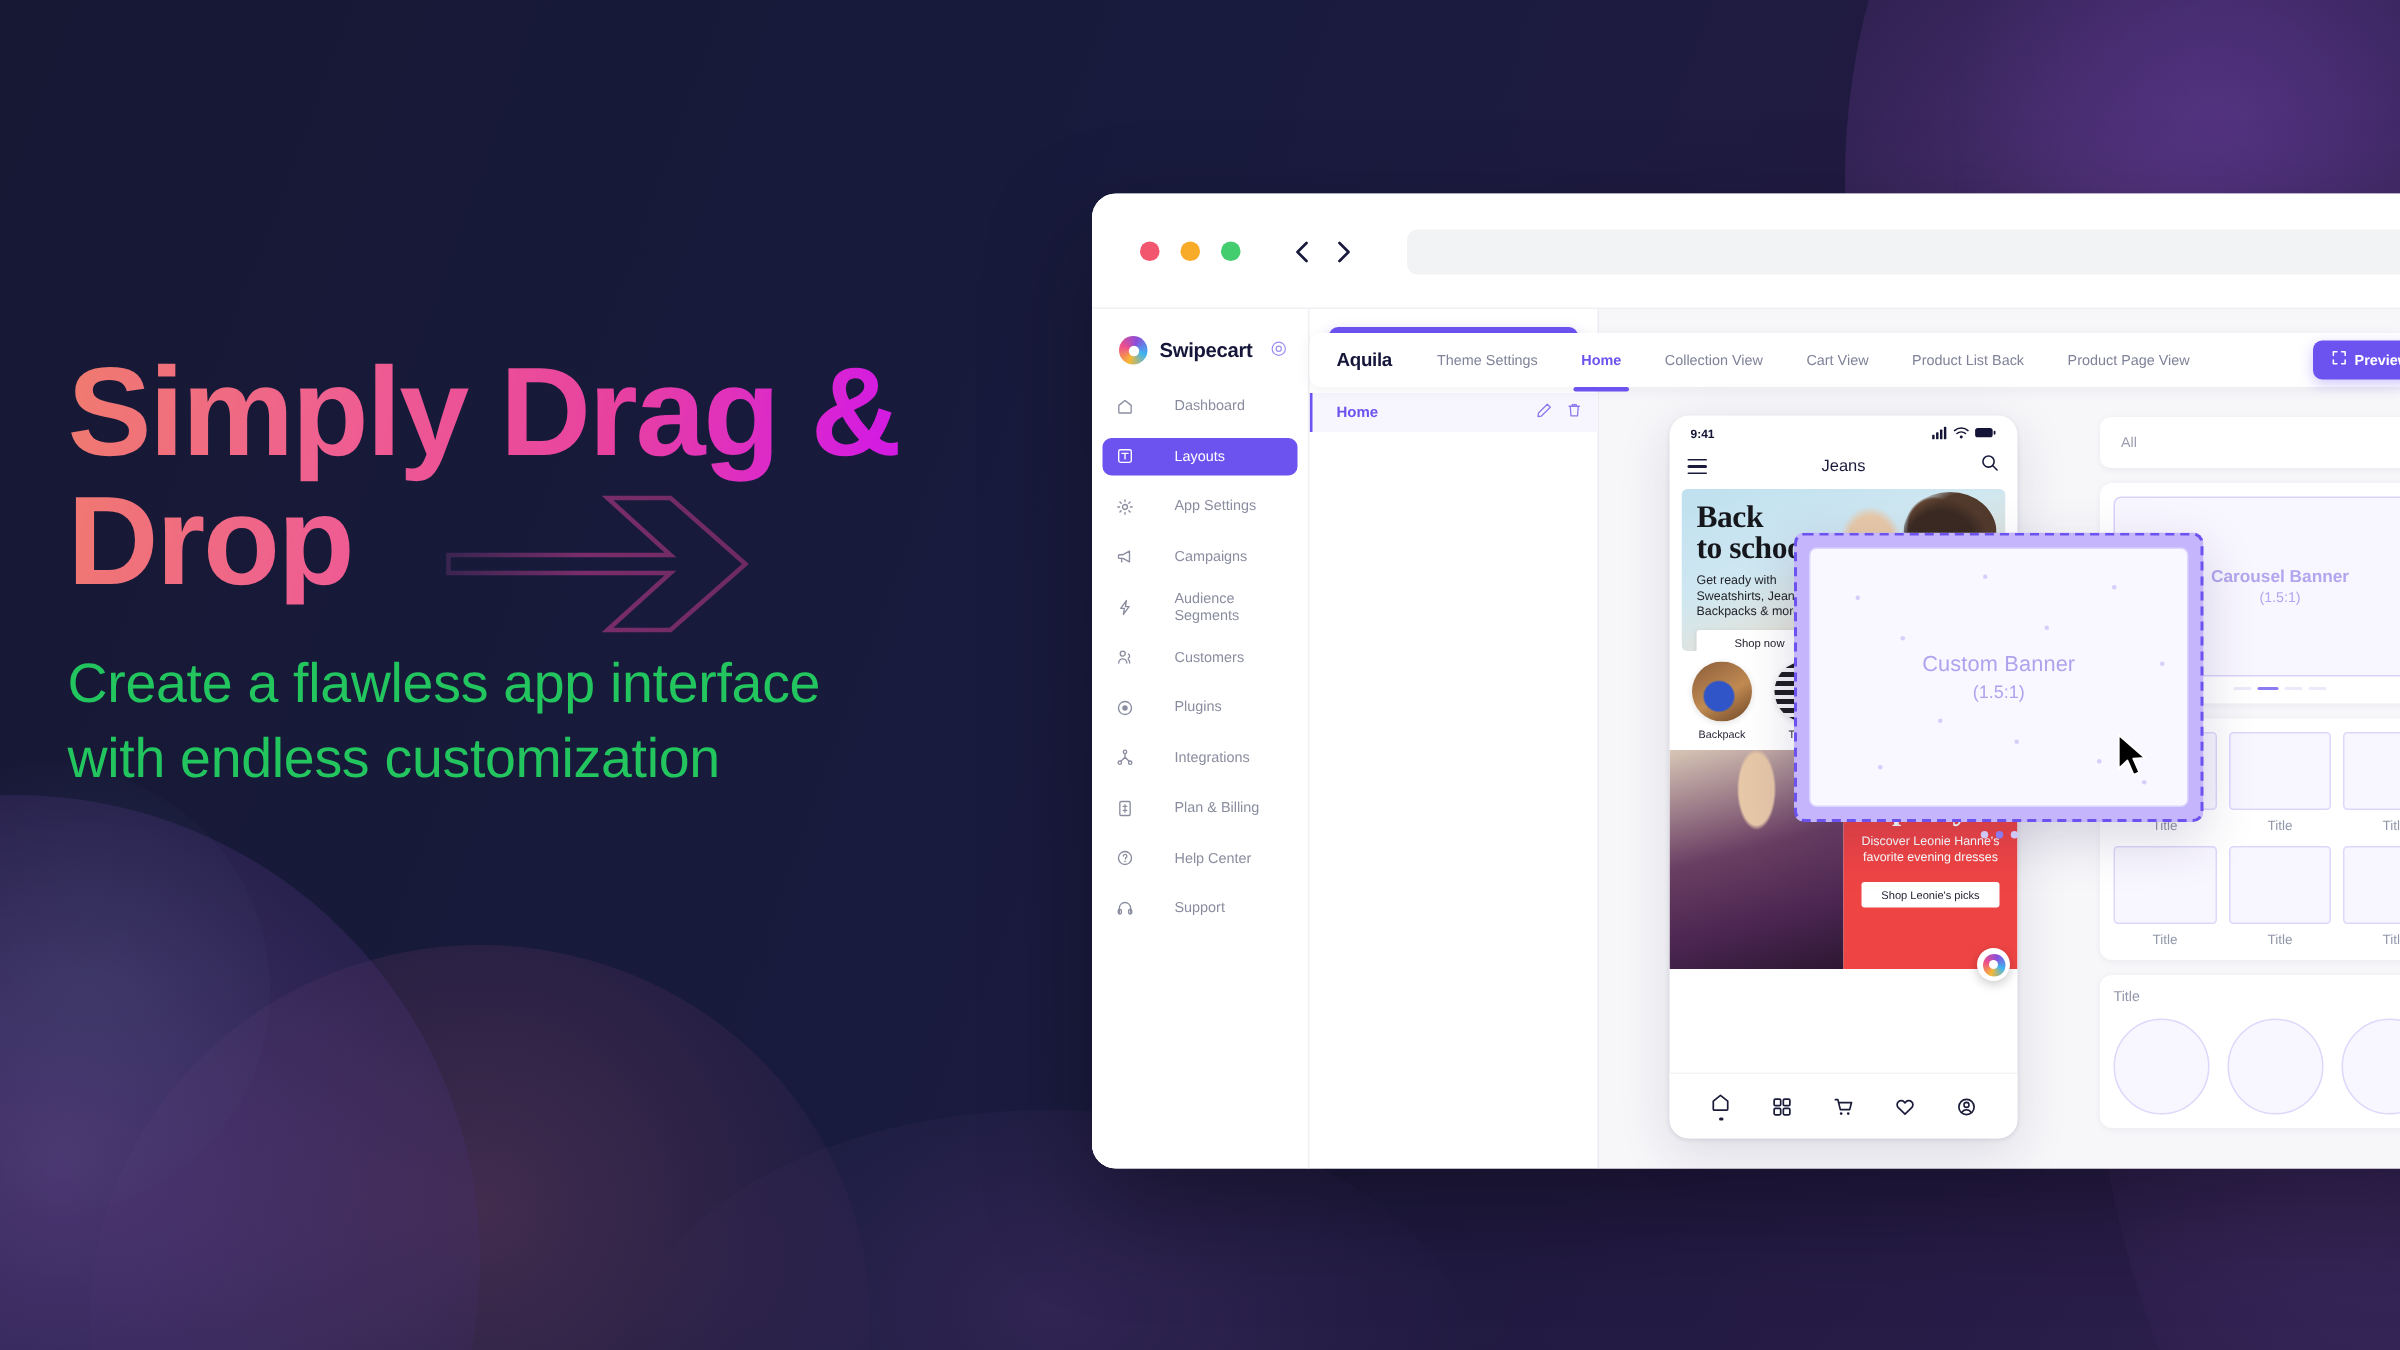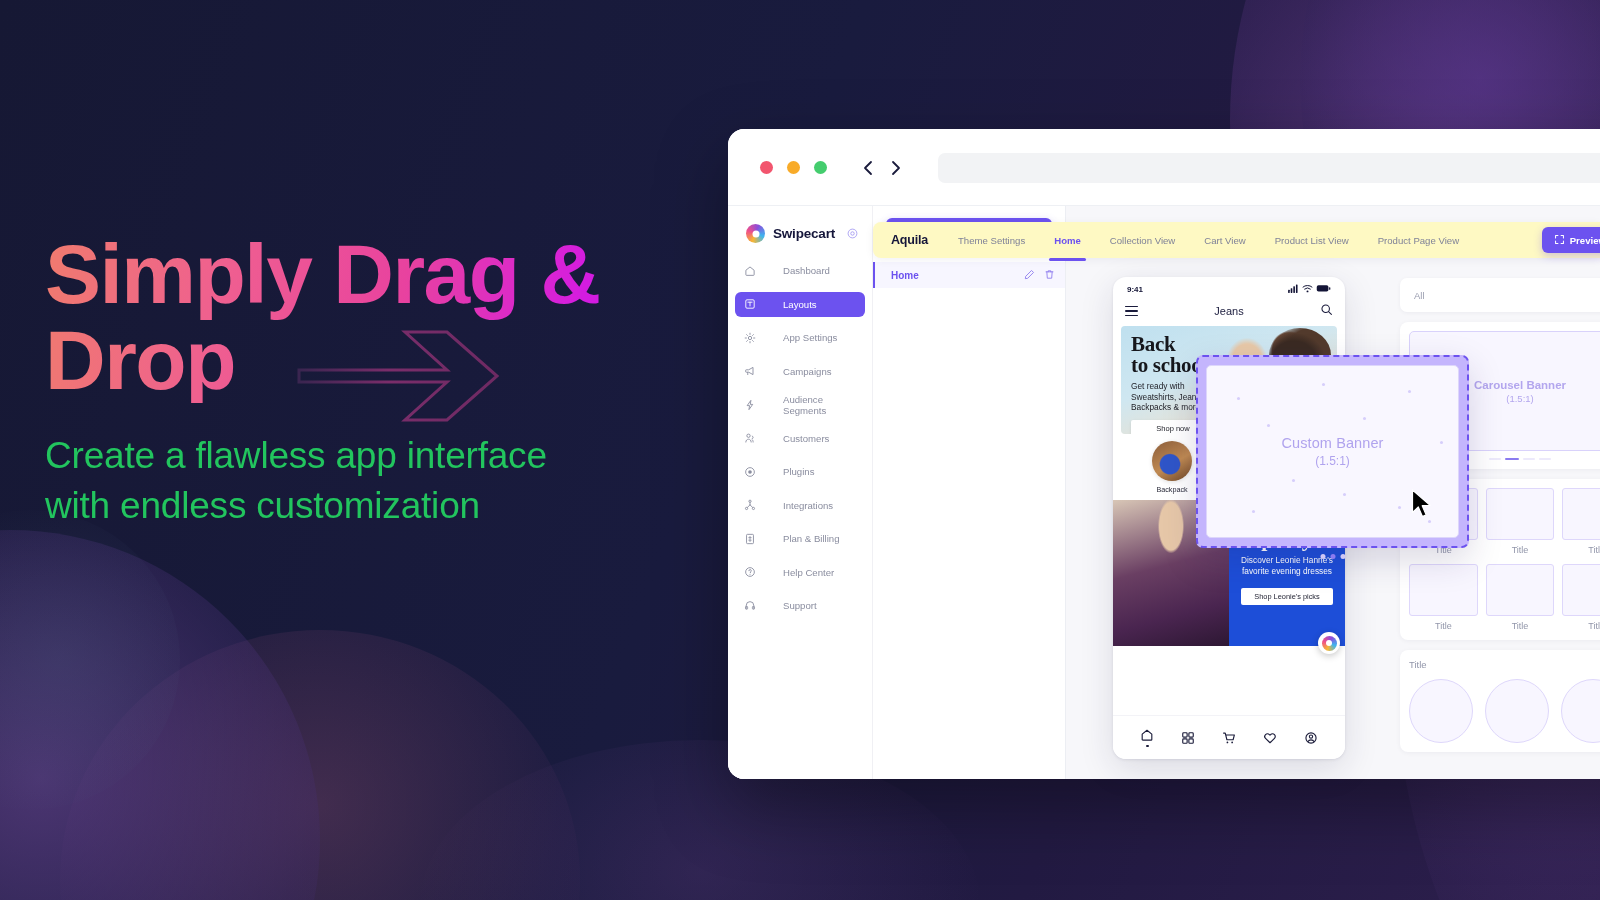--- a/index.html
+++ b/index.html
@@ -142,21 +142,21 @@
   .pageicons { margin-left: auto; display: flex; gap: 9px; align-items: center; }
 
   
   .canvas {
     flex: 1; background: #f7f7fa; position: relative; overflow: visible;
   }
 
   
   .tabbar {
     position: absolute; left: 873px; top: 222px; right: 0; height: 36px;
-    background: #fef9c3; border-radius: 8px 0 0 8px;
+    background: #ffffff; border-radius: 8px 0 0 8px;
     display: flex; align-items: center; padding-left: 18px; gap: 0;
     box-shadow: 0 2px 10px rgba(22,22,60,.06); z-index: 12; text-align: center;
   }
   .tab-brand { font-size: 12.5px; font-weight: 700; color: #15163a; margin-right: 30px; letter-spacing: -.2px; }
   .tab {
     font-size: 9.6px; color: #7f8298; margin-right: 29px; position: relative;
     padding: 9px 0; cursor: pointer; white-space: nowrap;
   }
   .tab.active { color: #6c52ef; font-weight: 700; }
   .tab.active::after {
@@ -221,21 +221,21 @@
     font-size: 7.5px; color: #1b1c24; box-shadow: 0 1px 3px rgba(0,0,0,.10);
   }
   .bannerdots {
     position: absolute; bottom: 5px; left: 50%; transform: translateX(-50%);
     display: flex; gap: 4px;
   }
   .bannerdots i { width: 4px; height: 4px; border-radius: 50%; background: #c8c4f0; display:block; }
   .bannerdots i.on { background: #8b7bf0; }
 
   .cats { display: flex; gap: 13px; padding: 7px 0 4px 14px; }
-  .cat { text-align: center; width: 42px; margin-left: 24px; }
+  .cat { text-align: center; width: 42px; }
   .cat .av {
     width: 40px; height: 40px; border-radius: 50%; margin: 0 auto;
     box-shadow: 0 1px 4px rgba(0,0,0,.12);
   }
   .cat .av.a {
     background: radial-gradient(circle at 45% 58%, #2f55c8 0 30%, rgba(47,85,200,0) 34%),
                 linear-gradient(150deg, #8a5c3a, #c08a52 55%, #6d4526);
   }
   .cat .av.b {
     background: repeating-linear-gradient(0deg, #1d1d22 0 3px, #f4f4f6 3px 6px);
@@ -243,21 +243,21 @@
   .cat .cn { font-size: 7.2px; color: #2a2b3a; margin-top: 4px; }
 
   .twocol { display: flex; gap: 0; padding: 2px 0 0 0; height: 148px; }
   .lookimg {
     width: 50%;
     background:
       radial-gradient(ellipse at 50% 18%, #e6c7a8 0 14%, rgba(230,199,168,0) 16%),
       linear-gradient(165deg, #d8c6b6 0%, #6a3f63 45%, #4a2550 75%, #2d1733 100%);
   }
   .partycard {
-    width: 50%; background: #1d4ed8; position: relative; padding: 14px 10px 0 10px;
+    width: 50%; background: #ef4444; position: relative; padding: 14px 10px 0 10px;
     color: #fff; text-align: center;
   }
   .pc1 { font-size: 11px; font-weight: 400; letter-spacing: -.2px; }
   .pc2 { font-family:"Liberation Serif", serif; font-size: 22px; font-weight: 700; line-height: 1.05; margin-top: 1px; }
   .pc3 { font-size: 8.3px; line-height: 1.32; margin-top: 5px; }
   .pcbtn {
     margin: 11px auto 0 auto; width: 92px; height: 17px; background: #fff; border-radius: 2px;
     display:flex; align-items:center; justify-content:center;
     font-size: 7.4px; color: #232434;
   }
@@ -540,21 +540,21 @@
 
   </div>
 </div>
 
 <div class="tabbar">
   <span class="tab-brand">Aquila</span>
   <span class="tab">Theme Settings</span>
   <span class="tab active">Home</span>
   <span class="tab">Collection View</span>
   <span class="tab">Cart View</span>
-  <span class="tab">Product List View</span>
+  <span class="tab">Product List Back</span>
   <span class="tab">Product Page View</span>
   <span class="previewbtn">
     <span>
       <svg width="11" height="11" viewBox="0 0 14 14">
           <path d="M2 2h3M2 2v3M12 2H9M12 2v3M2 12h3M2 12V9M12 12H9M12 12V9" stroke="#fff" stroke-width="1.3" fill="none" stroke-linecap="round"></path>
         </svg>
     </span>
     <span>Preview</span>
   </span>
 </div>

